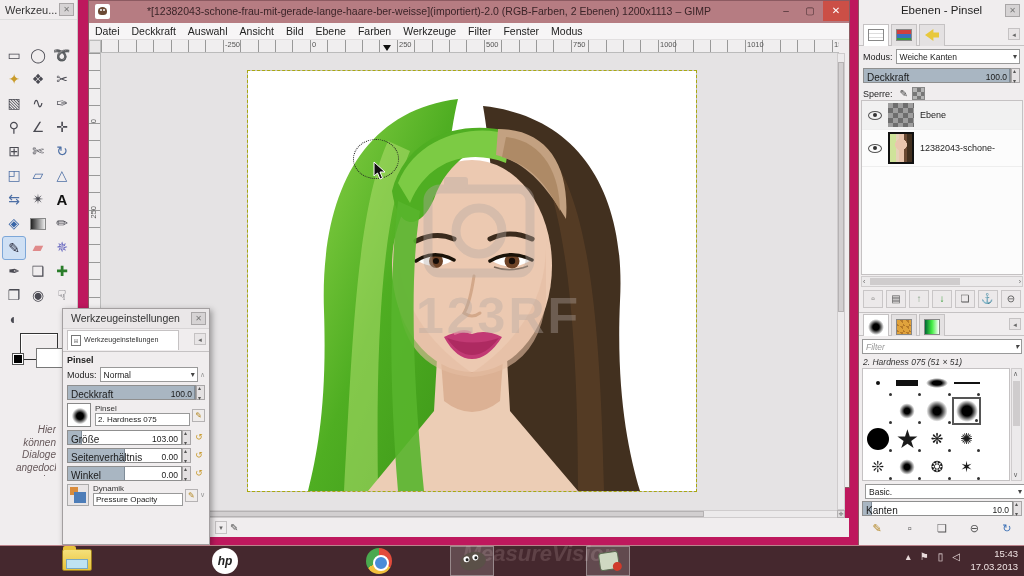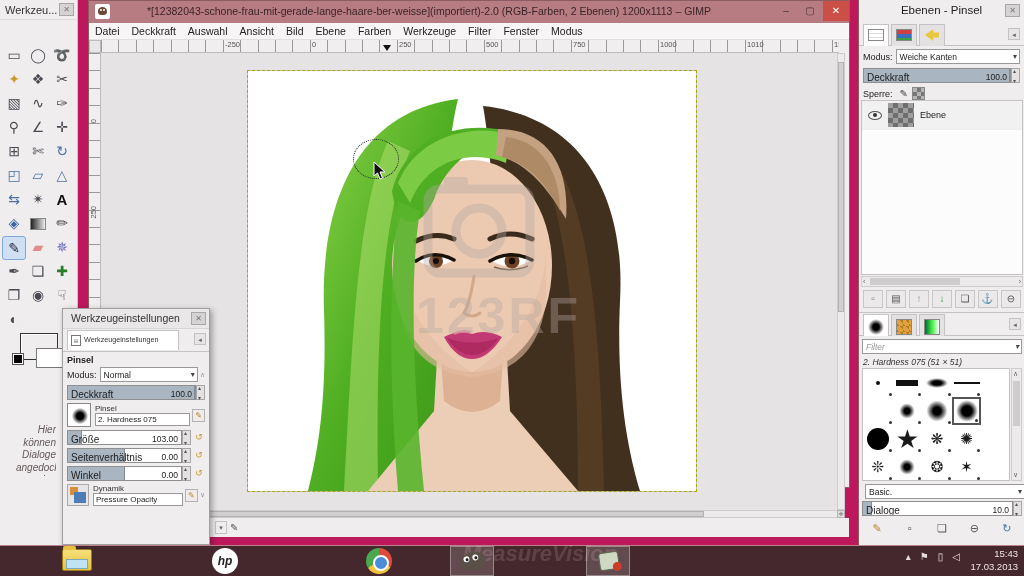--- a/index.html
+++ b/index.html
@@ -438,20 +438,25 @@
       <span class="lbl">Sperre:</span>
       <span class="bicon">✎</span>
       <span class="chk"></span>
     </div>
     <div id="layerlist">
       <div class="lrow" style="background:#f1f1f1">
         <span class="eye"></span>
         <span class="lthumb" id="thumb1"></span>
         <span class="lname">Ebene</span>
       </div>
+      <div class="lrow">
+        <span class="eye"></span>
+        <span class="lthumb" id="thumb2"></span>
+        <span class="lname">12382043-schone-</span>
+      </div>
     </div>
     <div id="llscroll">
       <span class="ar" style="left:1px">‹</span>
       <div class="thumb"></div>
       <span class="ar" style="right:1px">›</span>
     </div>
     <div id="lbtns">
         <span class="abtn">▫</span>
         <span class="abtn">▤</span>
         <span class="abtn" style="color: rgb(122, 154, 122);">↑</span>
@@ -493,21 +498,21 @@
       <span class="ar" style="top:1px">∧</span>
       <div class="thumb"></div>
       <span class="ar" style="bottom:1px">∨</span>
     </div>
     <div id="basicrow">
         <div class="select">Basic.</div>
       </div>
     <div id="abstandrow">
       <div class="slider">
         <div class="fill" style="width:6%"></div>
-        <span class="lab">Dialoge</span>
+        <span class="lab">Kanten</span>
         <span class="val">10.0</span>
       </div>
       <span class="spin"></span>
     </div>
     <div id="bbtns">
         <span class="abtn c-edit">✎</span>
         <span class="abtn ">▫</span>
         <span class="abtn ">❏</span>
         <span class="abtn ">⊖</span>
         <span class="abtn c-refresh">↻</span>

